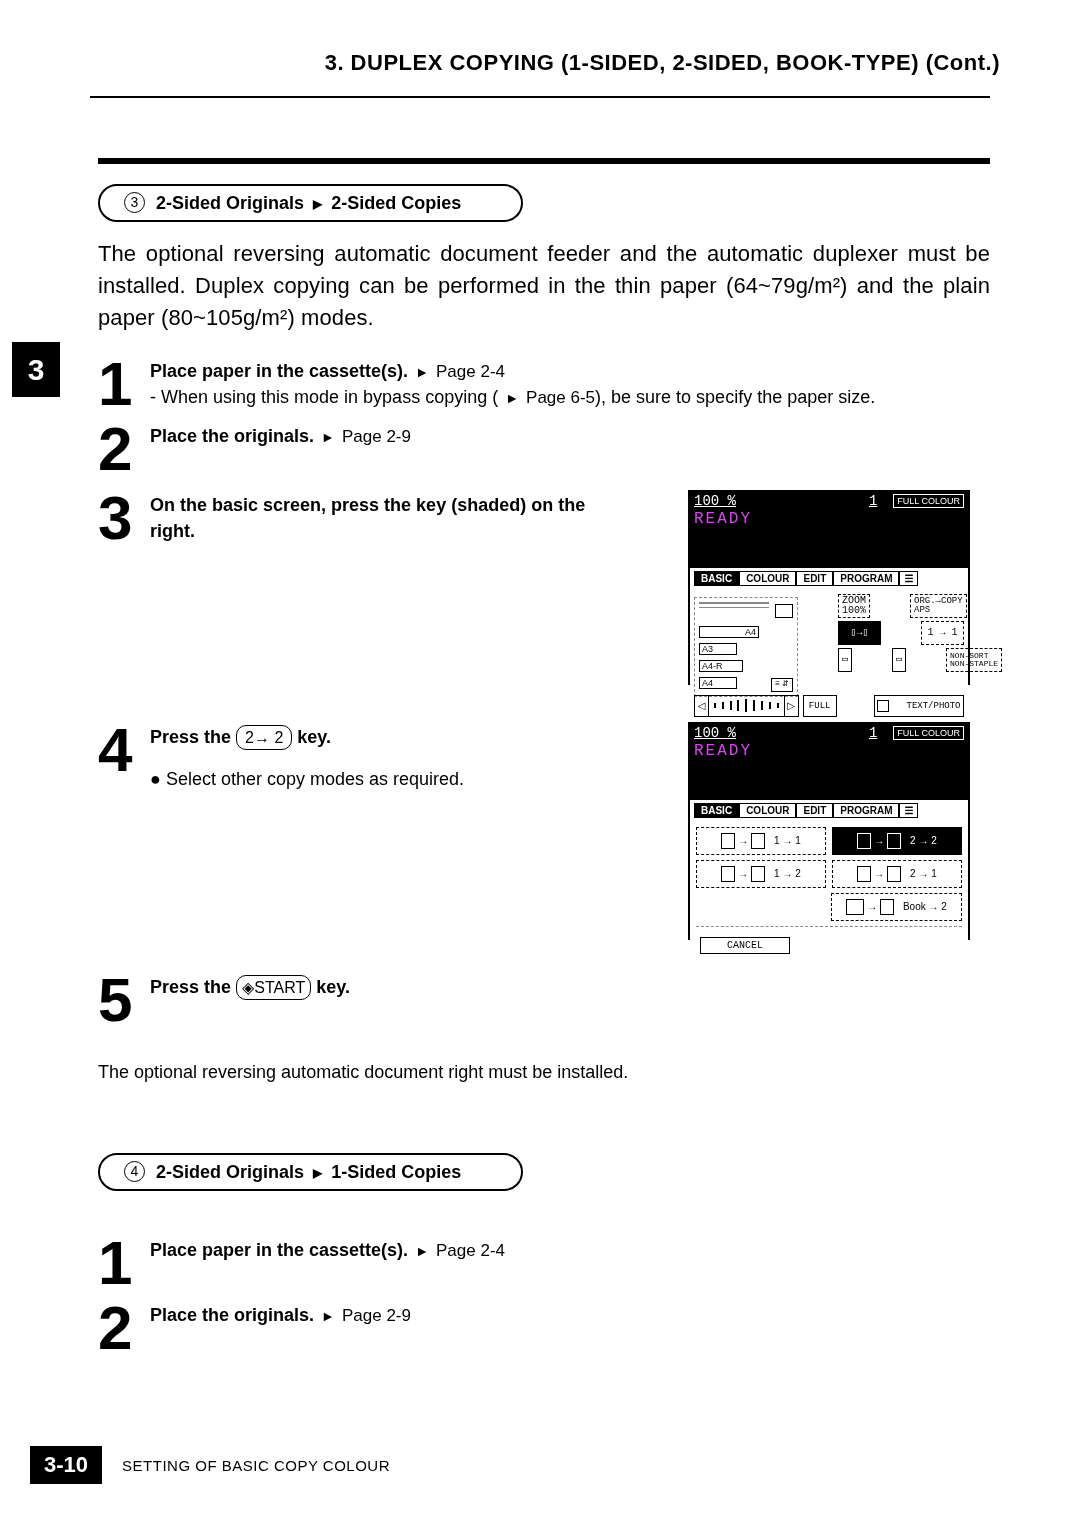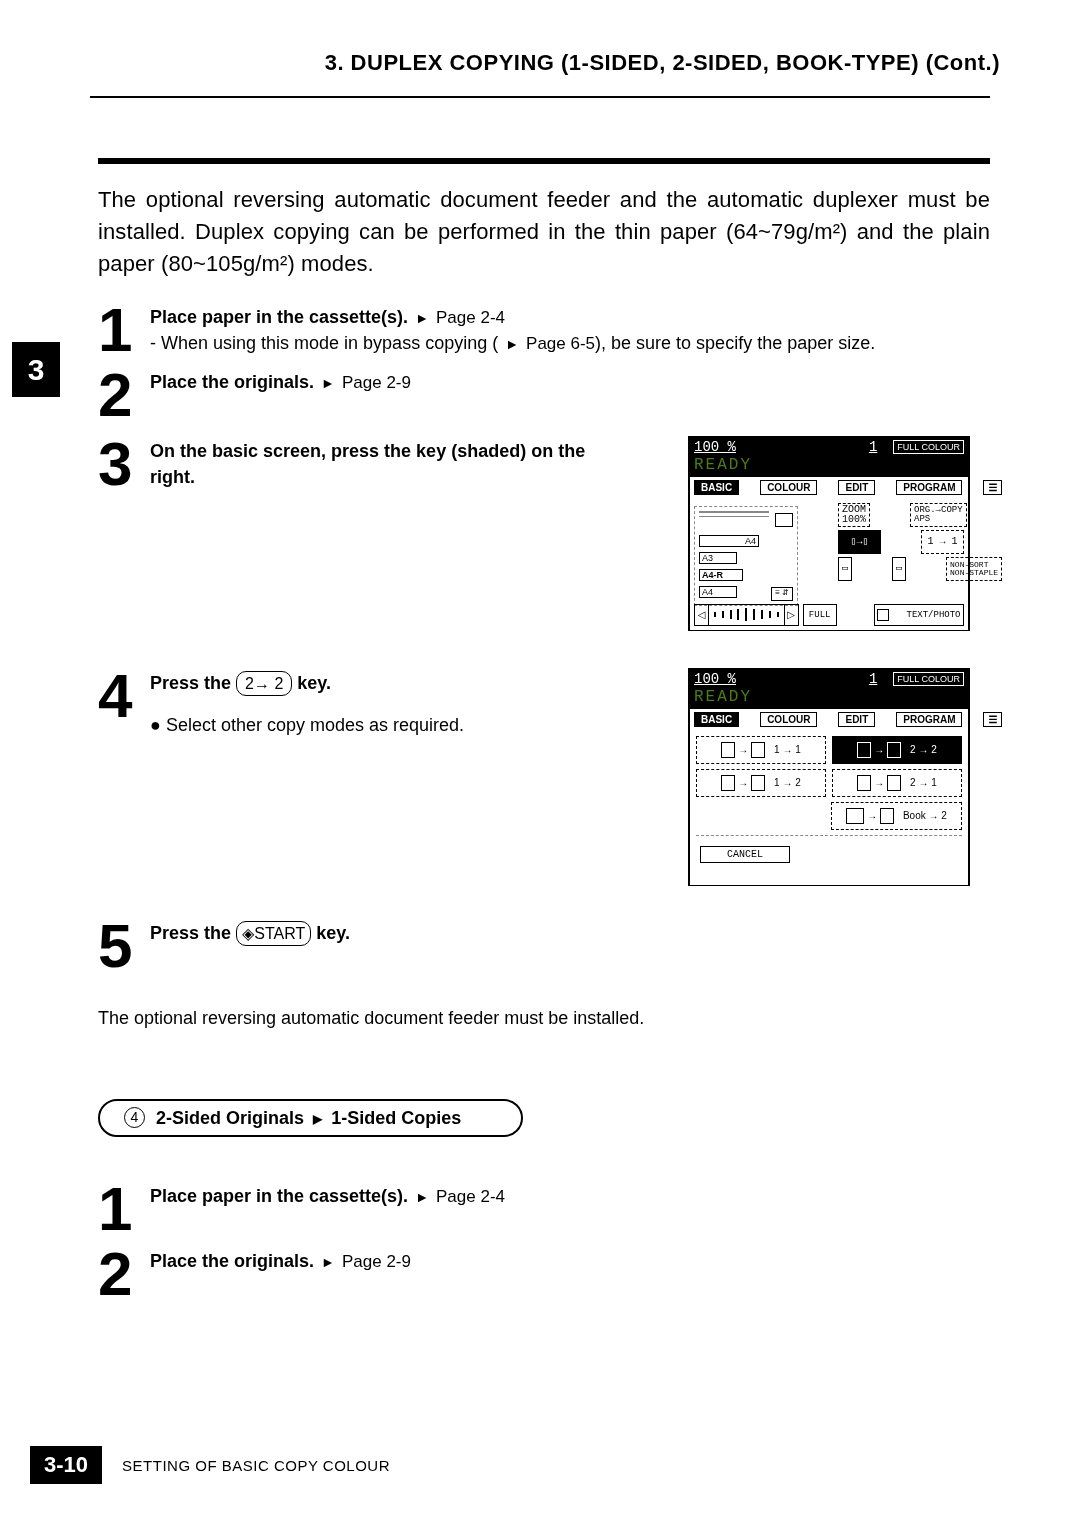--- a/index.html
+++ b/index.html
@@ -27,24 +27,24 @@
   .footer { position: absolute; bottom: 42px; left: 30px; display: flex; align-items: center; gap: 20px; }
   .pgnum { background: #000; color: #fff; font-weight: bold; font-size: 22px; padding: 6px 14px; }
   .foottxt { font-size: 15px; letter-spacing: 0.5px; }
 
   
   .lcd { position: absolute; width: 282px; height: 195px; background: #000; font-family: Arial, sans-serif; }
   .lcd1 { right: 20px; top: 0; }
   .lcd2 { right: 20px; top: 0; height: 218px; }
   .lcd .top { color: #fff; font-size: 14px; padding: 3px 6px 1px 6px; display: flex; justify-content: space-between; }
   .lcd .top .pct { text-decoration: underline; font-family: 'Courier New', monospace; }
-  .lcd .ready { color: #4d7c0f; font-family: 'Courier New', monospace; font-size: 16px; padding: 0 6px 3px 6px; letter-spacing: 2px; }
+  .lcd .ready { color: #d946ef; font-family: 'Courier New', monospace; font-size: 16px; padding: 0 6px 3px 6px; letter-spacing: 2px; }
   .lcd .fc { background: #000; color: #fff; font-size: 9px; border: 1px solid #fff; padding: 1px 3px; }
   .lcd .body { background: #fff; margin: 0 2px 2px 2px; height: calc(100% - 42px); position: relative; font-size: 10px; }
-  .tabs { display: flex; gap: 21px; padding: 3px 4px; }
+  .tabs { display: flex; gap: 0; padding: 3px 4px; margin-top: 37px; }
   .tab { border: 1.5px solid #000; padding: 1px 6px; font-size: 10px; font-weight: bold; background: #fff; }
   .tab.sel { background: #000; color: #fff; }
   .tab.icon { padding: 1px 4px; }
   .grid1 { position: absolute; top: 26px; left: 4px; right: 4px; bottom: 4px; }
   .paperarea { position: absolute; left: 0; top: 3px; width: 104px; height: 100px; border: 1px dashed #888; }
   .paperarea .line { position: absolute; border: 1px solid #000; height: 12px; width: 70px; }
   .paperarea .ico { position: absolute; right: 4px; top: 6px; width: 18px; height: 14px; border: 1px solid #000; }
   .rcol { position: absolute; left: 108px; top: 0; right: 0; }
   .rrow { display: flex; gap: 4px; margin-bottom: 3px; height: 24px; }
   .cell { border: 1.5px solid #000; padding: 1px 3px; display: flex; align-items: center; justify-content: center; flex: 1; font-family: 'Courier New', monospace; font-size: 10px; line-height: 1; margin-left: 36px; }
@@ -78,20 +78,26 @@
   <div class="header">3. DUPLEX COPYING (1-SIDED, 2-SIDED, BOOK-TYPE) (Cont.)</div>
   <div class="rule-thin"></div>
 
   <div class="chapter-tab">3</div>
 
   <div class="rule-thick"></div>
 
   <div class="content">
 
     
+    <div class="pill">
+      <span class="circ">3</span>
+      <span>2-Sided Originals</span>
+      <span class="tri tri-small">▶</span>
+      <span>2-Sided Copies</span>
+    </div>
 
     <div class="intro">The optional reversing automatic document feeder and the automatic duplexer must be installed. Duplex copying can be performed in the thin paper (64~79g/m²) and the plain paper (80~105g/m²) modes.</div>
 
     
     <div class="step" style="margin-top:22px;">
       <div class="bignum">1</div>
       <div class="stepbody">
         <span class="bold">Place paper in the cassette(s).</span>
         <span class="blk-arrow">►</span>
         <span class="ref">Page 2-4</span><br>
@@ -140,21 +146,21 @@
           <div class="grid1">
             <div class="paperarea">
               <div class="ico"></div>
               <div class="line" style="top:4px;left:4px;border:none;border-top:2px solid #888;border-bottom:1px solid #888;height:6px;"></div>
               <div class="line" style="top:28px;left:4px;width:60px;">
                   <span style="font-size:9px;position:absolute;right:2px;top:0;">A4</span>
                 </div>
               <div class="line" style="top:45px;left:4px;width:38px;">
                   <span style="font-size:9px;position:absolute;left:2px;top:0;">A3</span>
                 </div>
-              <div class="line" style="top:62px;left:4px;width:44px;font-weight:bold;">
+              <div class="line" style="top:62px;left:4px;width:44px;">
                   <span style="font-size:9px;position:absolute;left:2px;top:0;">A4-R</span>
                 </div>
               <div class="line" style="top:79px;left:4px;width:38px;">
                   <span style="font-size:9px;position:absolute;left:2px;top:0;">A4</span>
                 </div>
               <div style="position:absolute;right:4px;bottom:4px;width:22px;height:14px;border:1px solid #000;font-size:8px;text-align:center;">≡ ⇵</div>
             </div>
             <div class="rcol">
               <div class="rrow">
                 <div class="cell dash" style="white-space:pre;">ZOOM
@@ -249,21 +255,21 @@
     </div>
 
     
     <div class="step" style="margin-top:20px;">
       <div class="bignum">5</div>
       <div class="stepbody">
         <span class="bold">Press the </span><span class="keybox start">◈<span>START</span></span><span class="bold"> key.</span>
       </div>
     </div>
 
-    <div style="font-size:18px;margin-top:36px;">The optional reversing automatic document feeder must be installed.</div>
+    <div style="font-size:18px;margin-top:36px;">The optional reversing automatic document right must be installed.</div>
 
     
     <div style="margin-top:70px;">
       <div class="pill">
         <span class="circ">4</span>
         <span>2-Sided Originals</span>
         <span class="tri tri-small">▶</span>
         <span>1-Sided Copies</span>
       </div>
     </div>

